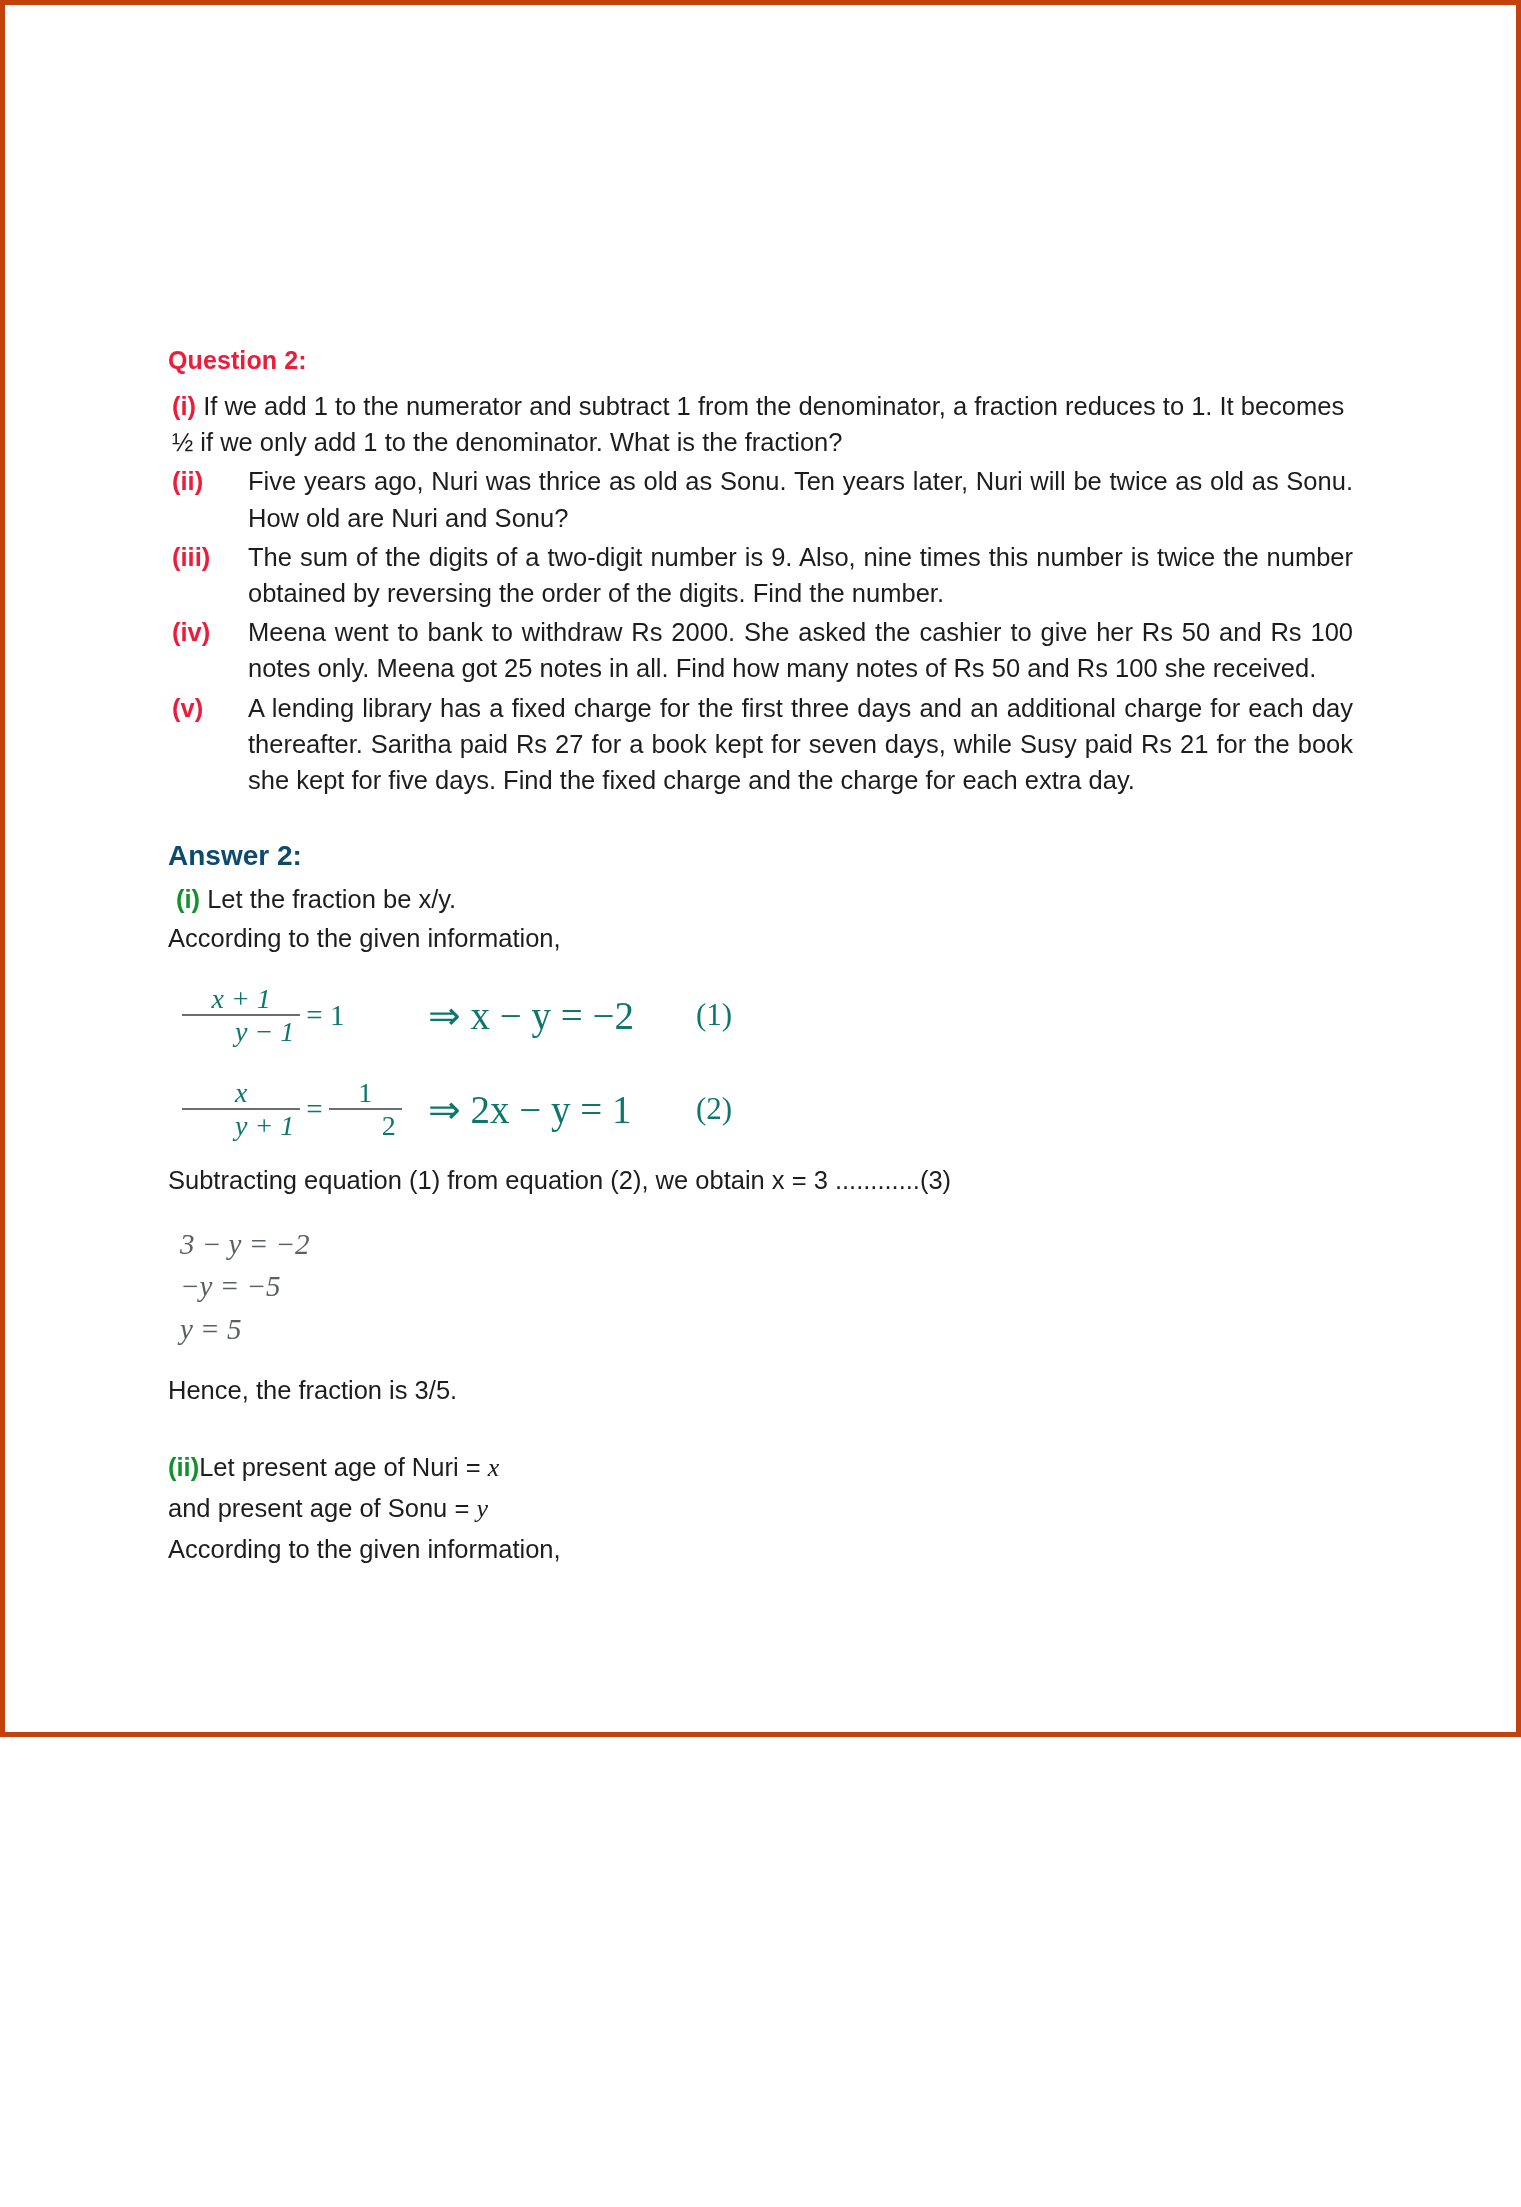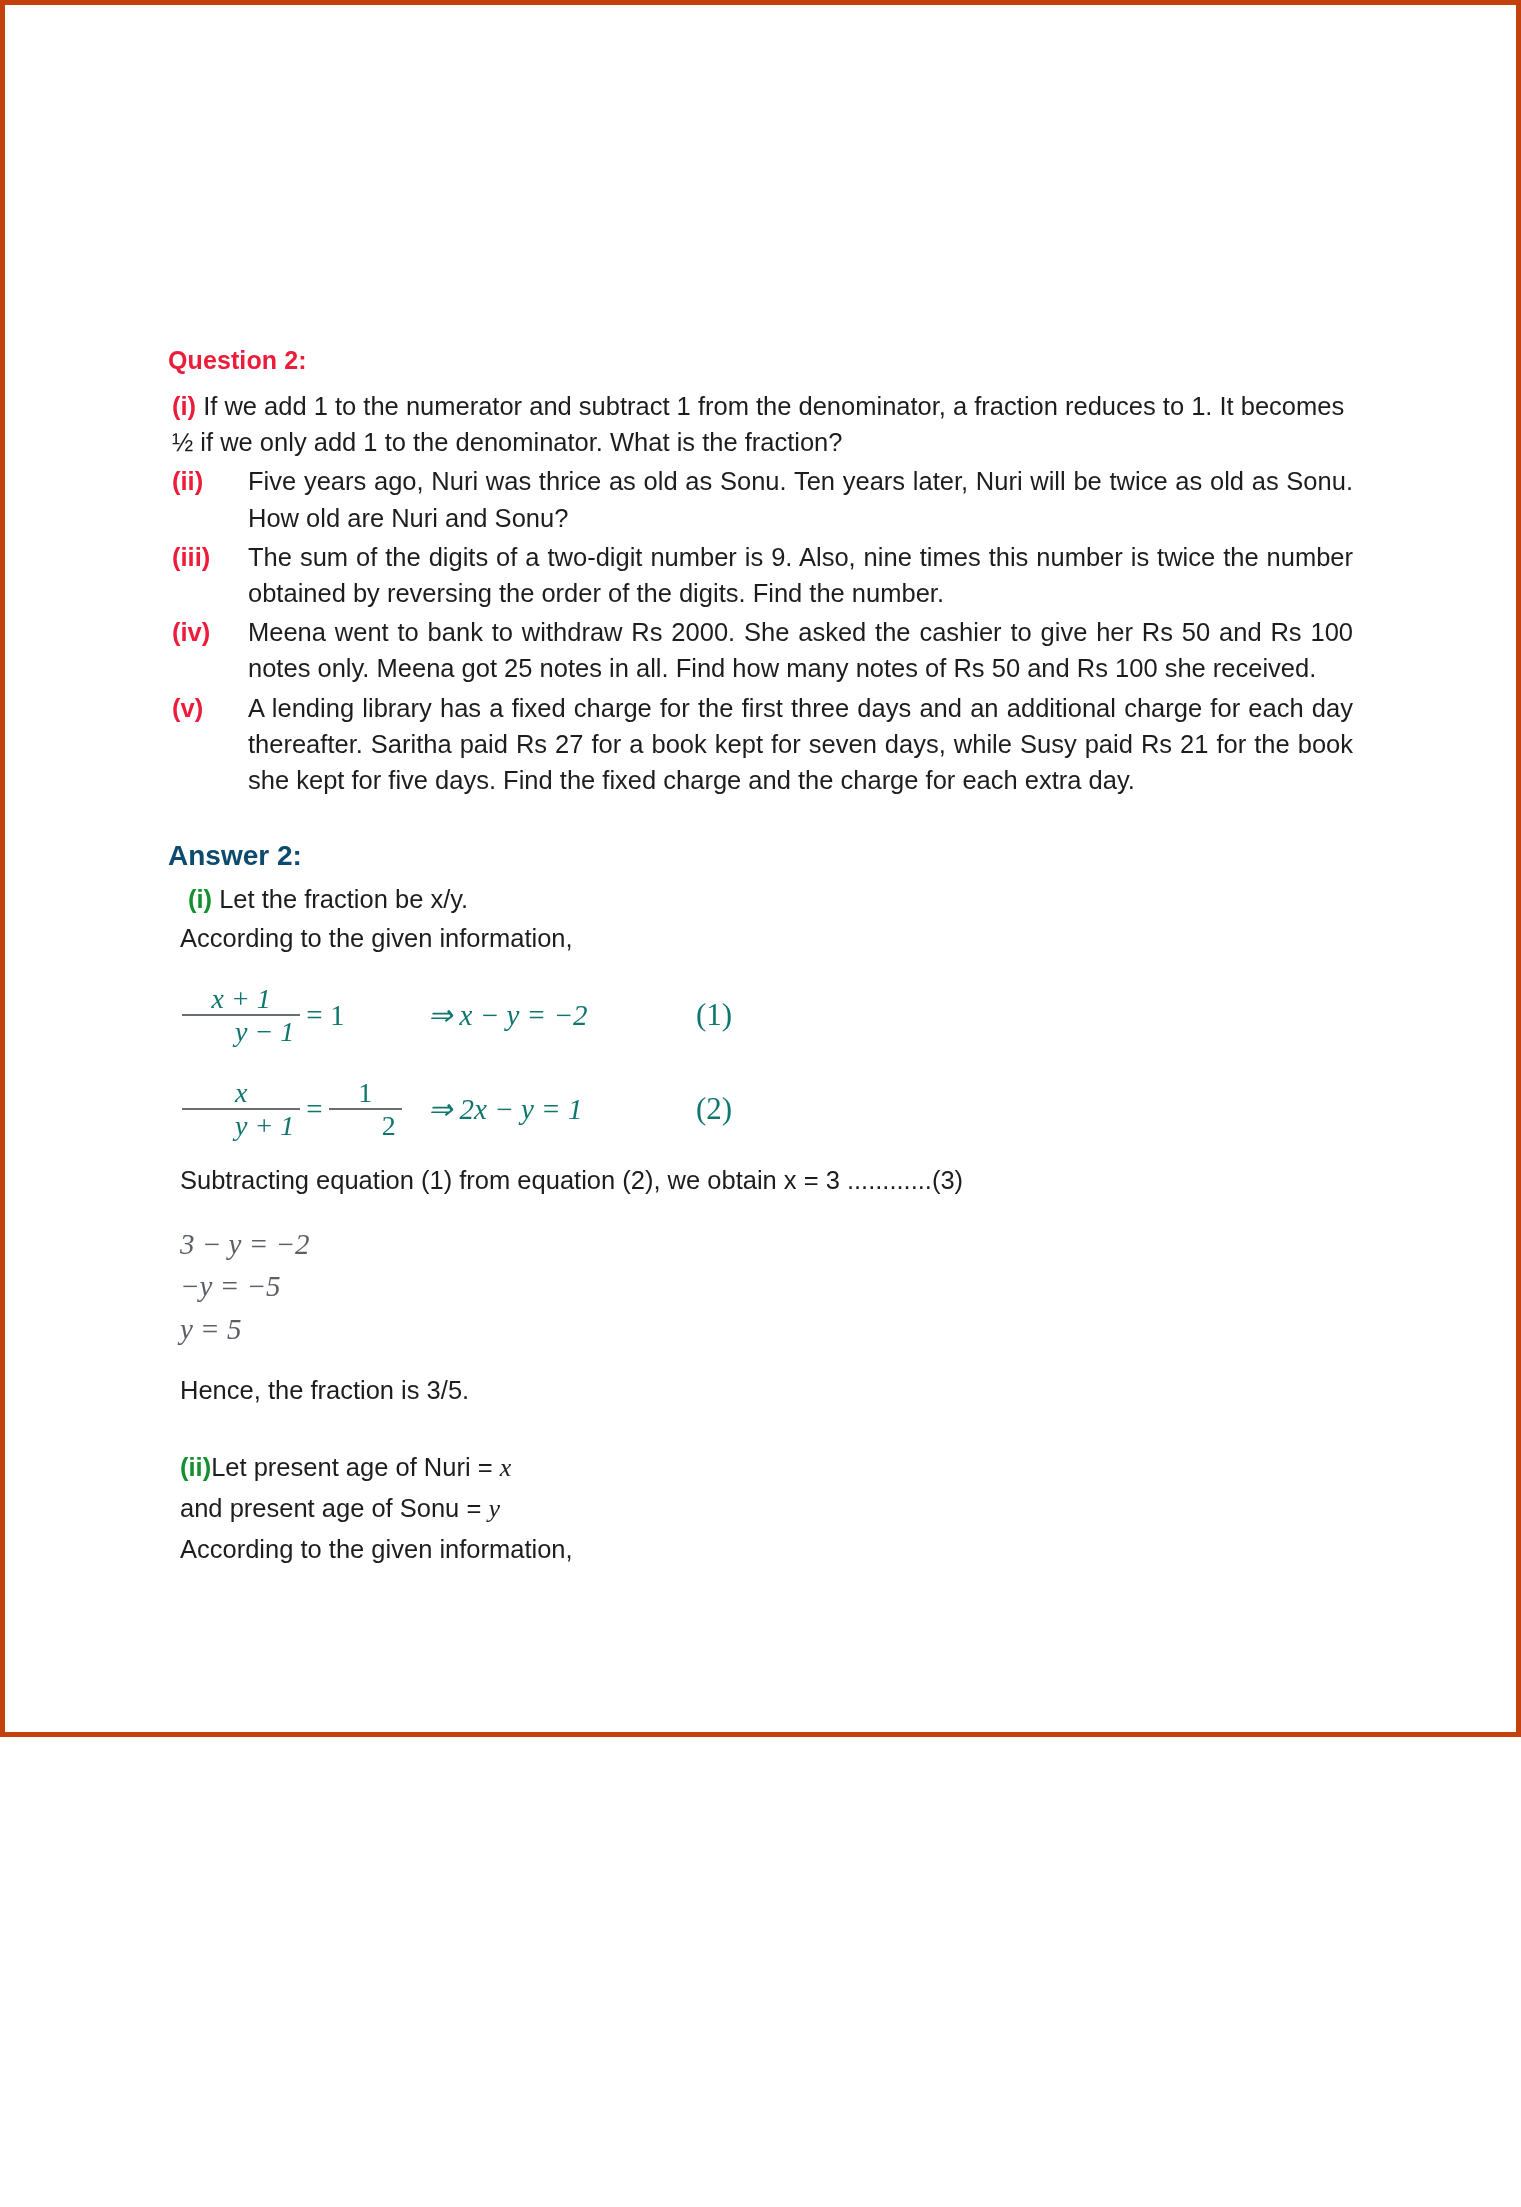--- a/index.html
+++ b/index.html
@@ -96,21 +96,21 @@
     margin: 0 0 3px 0;
     text-align: left;
     padding-left: 4px;
   }
 
   
   .ans-line {
     font-size: 25.5px;
     color: #1d1d1d;
     line-height: 1.42;
-    margin: 0 0 3px 12px;
+    margin: 0 0 3px 0;
   }
   .ans-line.indent1 { padding-left: 8px; }
   em.v { font-style: italic; font-family: "Liberation Serif", serif; font-size: 26px;}
 
   
   .math-block {
     margin: 12px 0 6px 0;
     color: #0f766e;
     font-family: "Liberation Serif", serif;
   }
@@ -121,22 +121,21 @@
   }
   .math-cell-frac {
     width: 260px;
     display: flex;
     align-items: center;
     padding-left: 14px;
     box-sizing: border-box;
   }
   .math-cell-imp {
     width: 250px;
-    font-size: 29px;
-    font-style: italic;
+    font-size: 39px;
     white-space: nowrap;
   }
   .math-cell-num {
     font-size: 31px;
     padding-left: 18px;
   }
   .frac {
     display: inline-flex;
     flex-direction: column;
     align-items: center;

